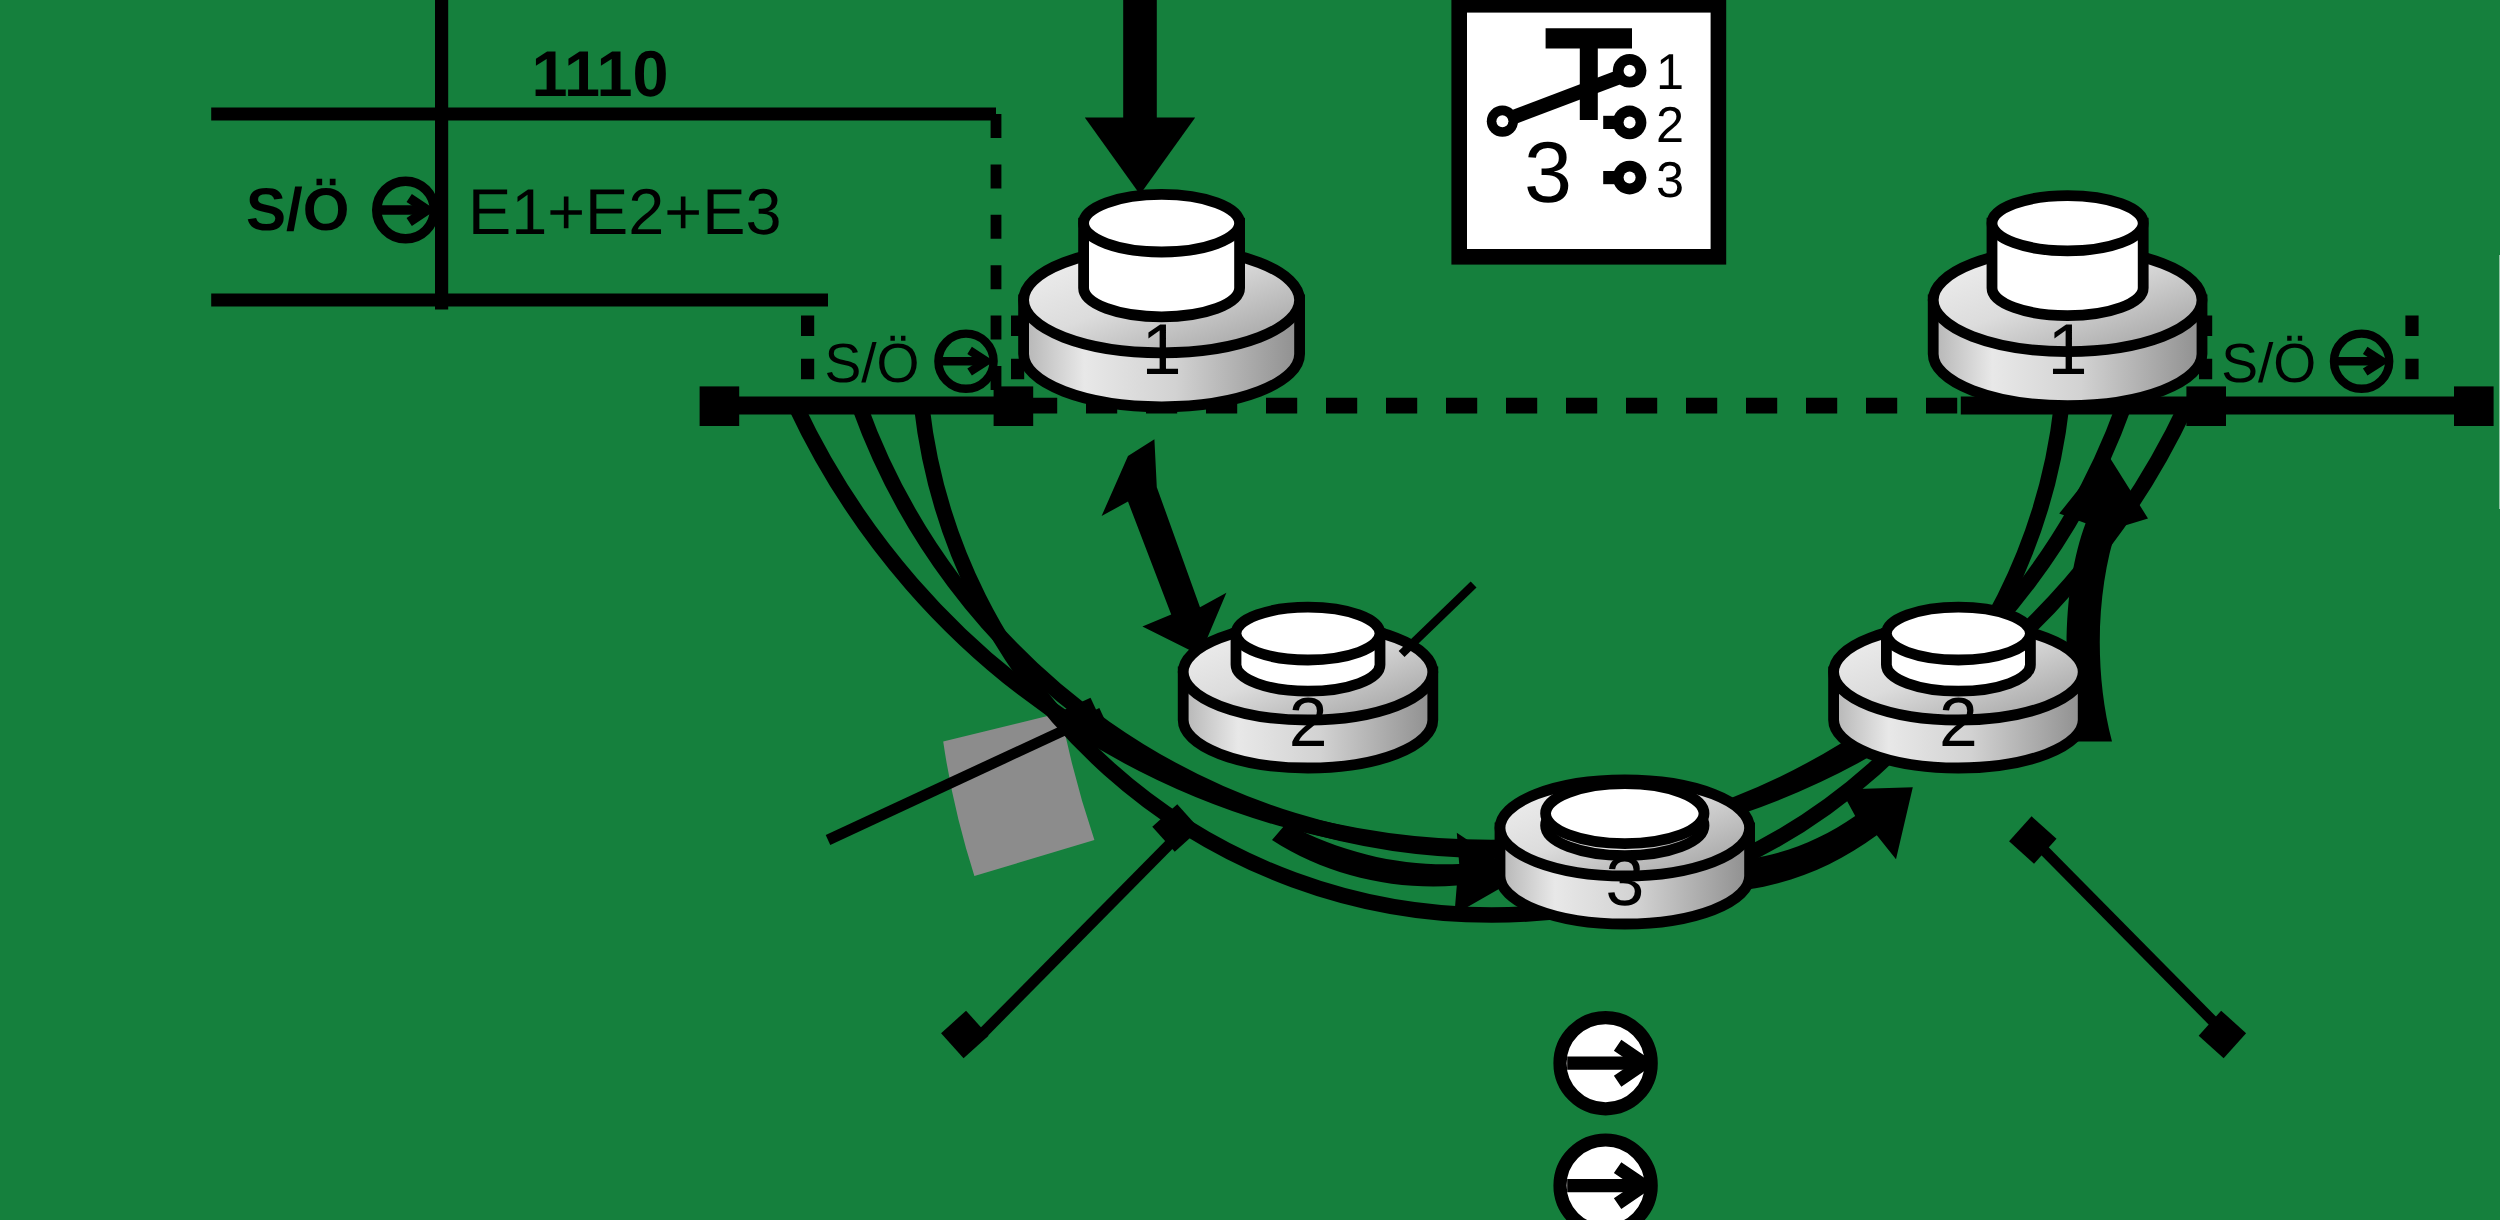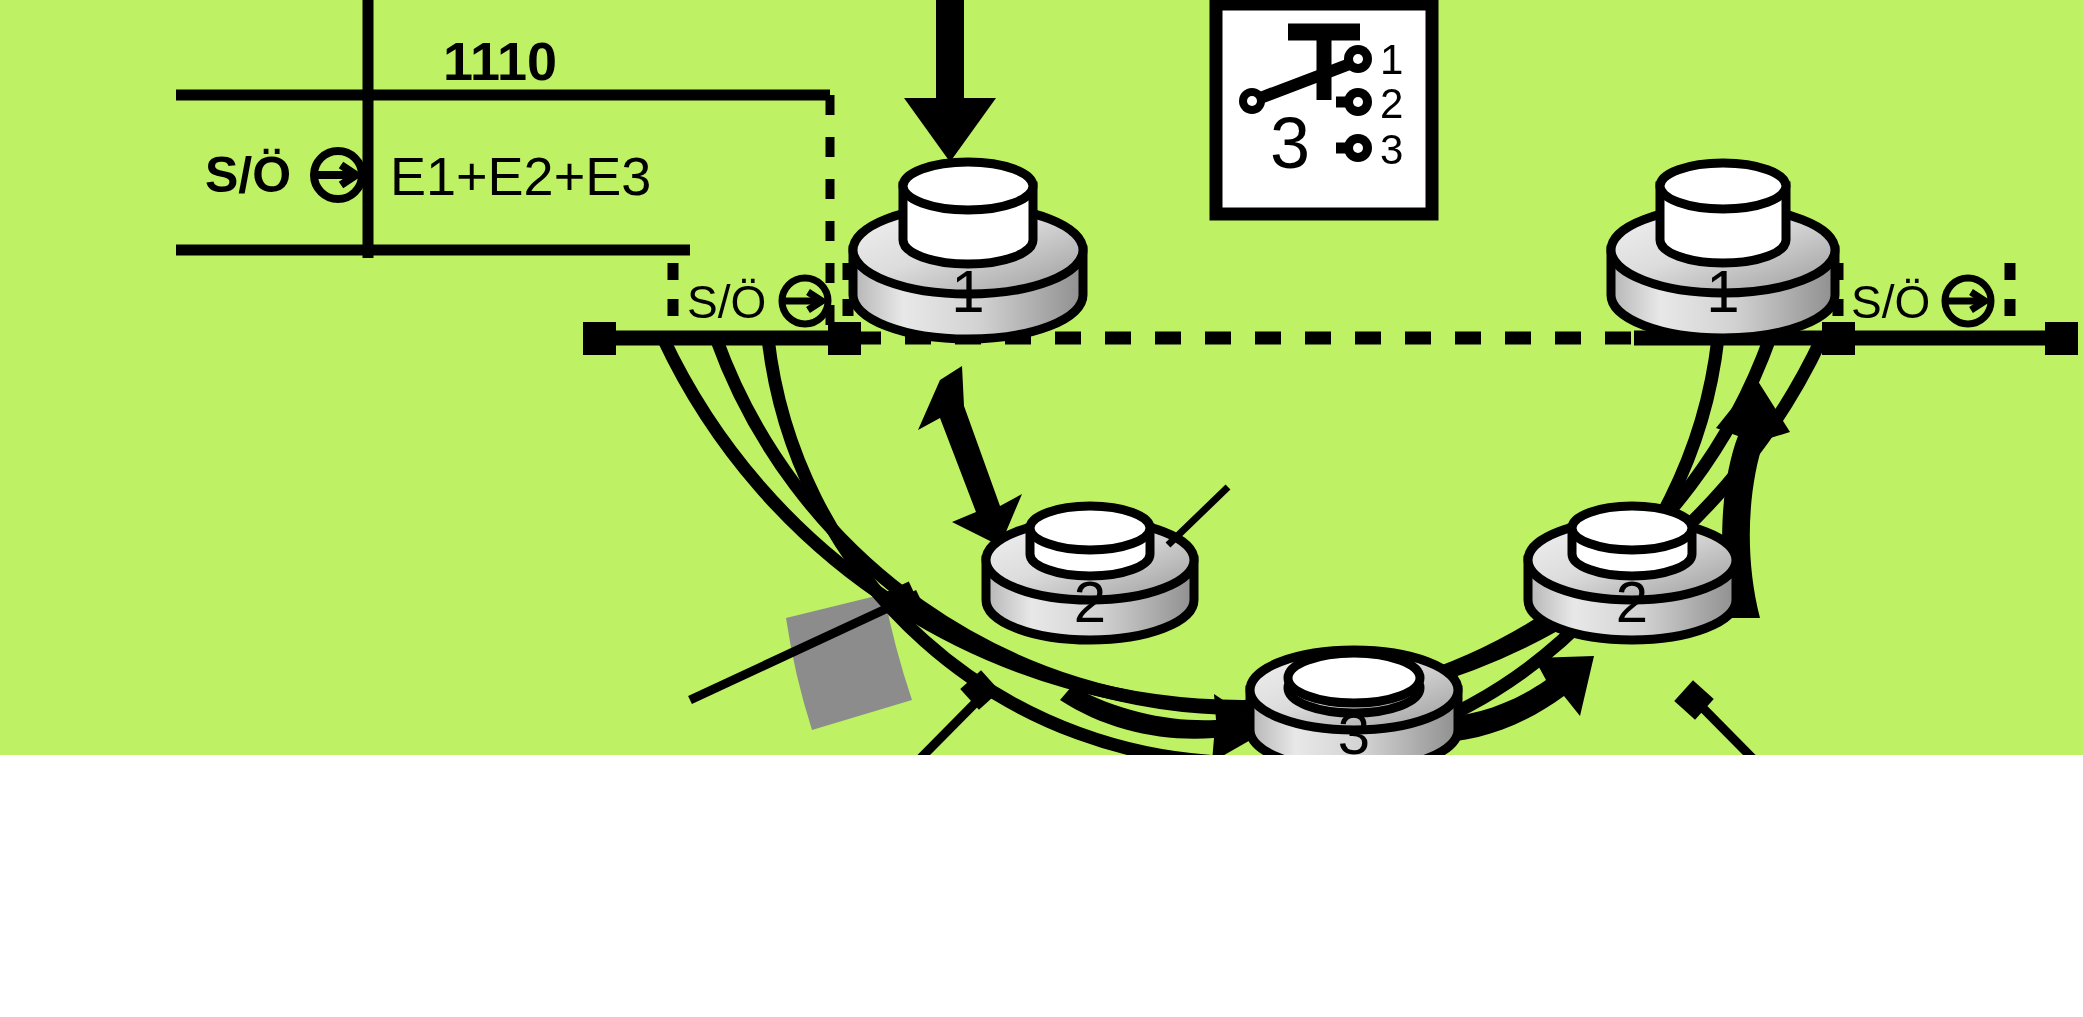--- a/index.html
+++ b/index.html
@@ -6,22 +6,22 @@
     margin: 0;
     padding: 0;
     background: #ffffff;
   }
   body {
     font-family: "Liberation Sans", sans-serif;
   }
   #stage {
     position: relative;
     width: 2083px;
-    height: 755px;
-    background: #bef264;
+    height: 1017px;
+    background: #15803d;
     overflow: hidden;
   }
   #stage svg {
     position: absolute;
     left: 0;
     top: 0;
   }
   .lbl {
     font-family: "Liberation Sans", sans-serif;
     fill: #000000;

